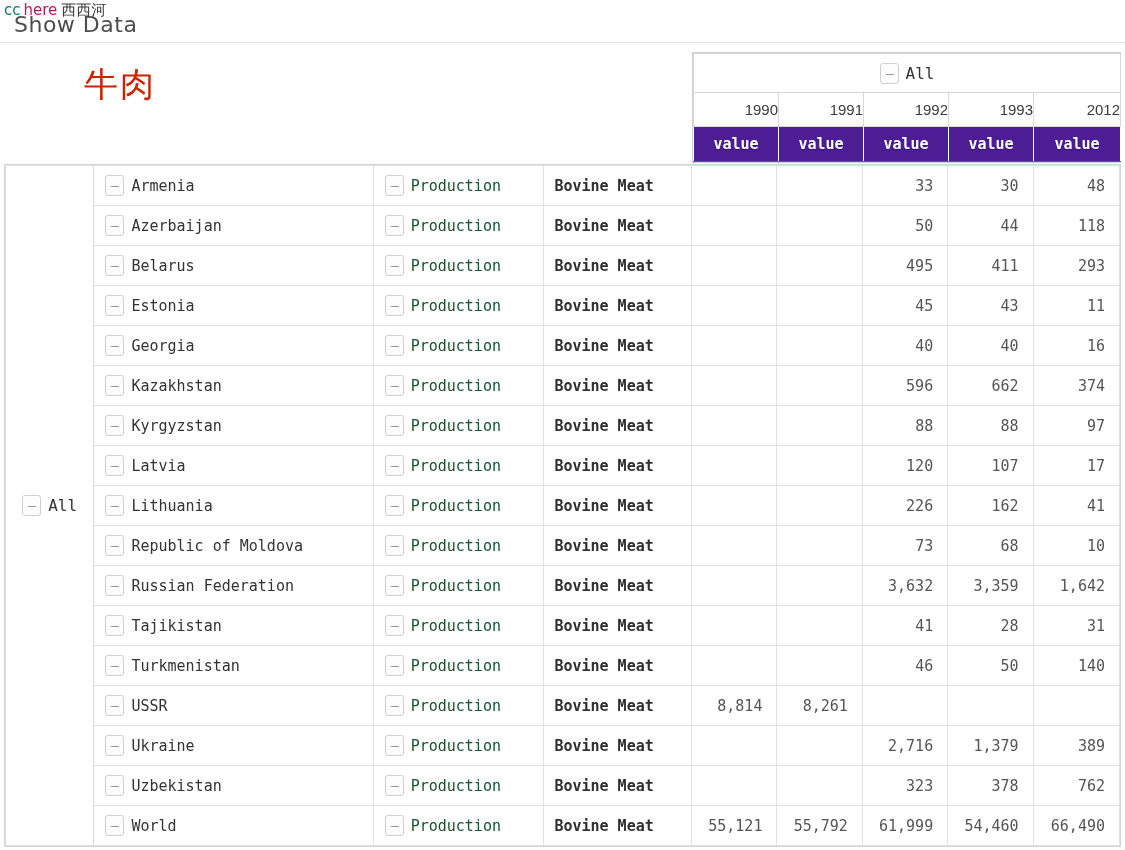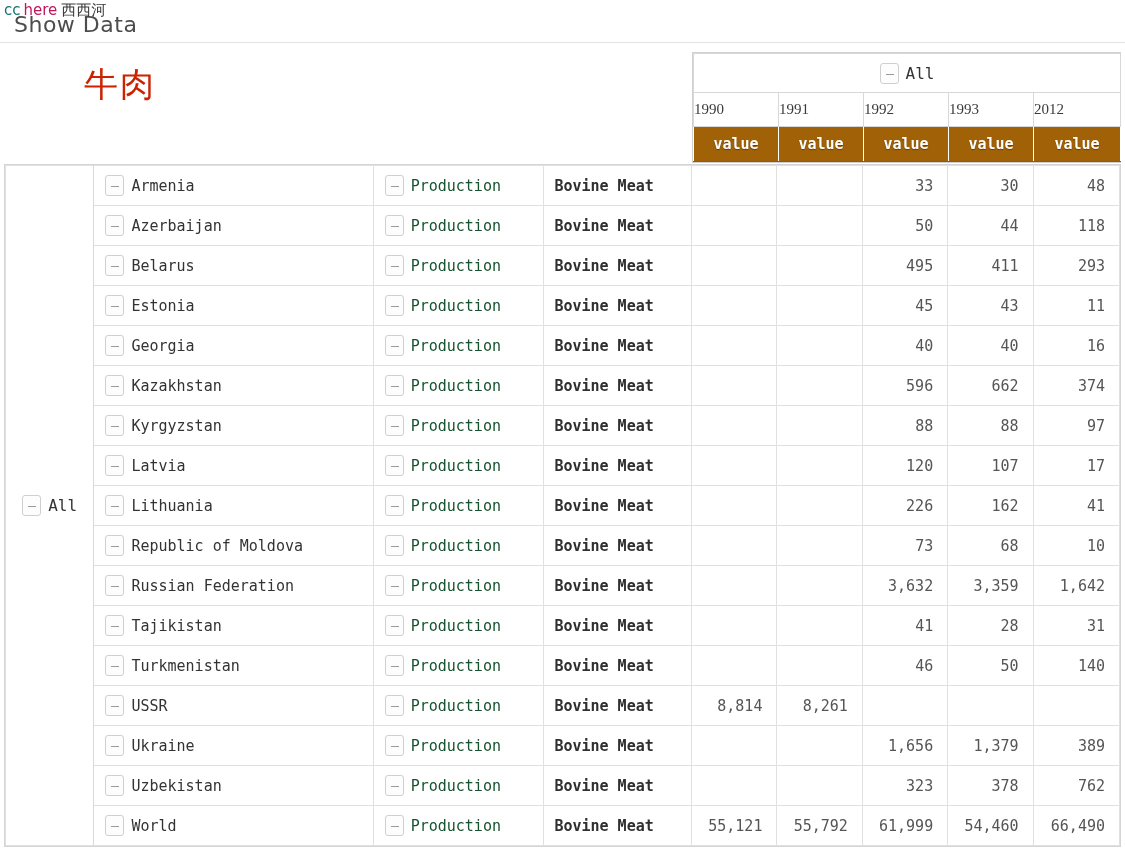--- a/index.html
+++ b/index.html
@@ -89,37 +89,37 @@
     text-align: center;
     vertical-align: middle;
     font-family: "DejaVu Sans Mono", monospace;
     font-size: 16px;
     color: #333;
     background: #fff;
     font-weight: normal;
   }
   .hdr-year {
     height: 33px;
-    text-align: left;
-    vertical-align: middle;
-    font-family: Liberation Serif, serif;
+    text-align: right;
+    vertical-align: middle;
+    font-family: Liberation Sans, sans-serif;
     font-size: 15px;
     color: #3b3b3b;
     background: #fff;
     font-weight: normal;
   }
   .hdr-value {
     height: 34px;
     text-align: center;
     vertical-align: middle;
     font-family: "DejaVu Sans Mono", monospace;
     font-size: 15px;
     font-weight: bold;
     color: #ffffff;
-    background: #a16207;
+    background: #4c1d95;
     text-shadow: 0 1px 1px rgba(0,0,0,0.35);
     border-color: #2f6fa8 !important;
     border-left: 1px solid #ffffff !important;
     border-right: 1px solid #ffffff !important;
   }
 
   
   .xbox {
     display: inline-block;
     width: 19px;
@@ -411,21 +411,21 @@
           <td class="c-num"></td>
           <td class="c-num"></td>
           <td class="c-num last"></td>
         </tr>
         <tr>
           <td class="c-country"><span class="xbox"></span><span class="lblv">Ukraine</span></td>
           <td class="c-element"><span class="xbox"></span><span class="lblv">Production</span></td>
           <td class="c-item">Bovine Meat</td>
           <td class="c-num"></td>
           <td class="c-num"></td>
-          <td class="c-num">1,656</td>
+          <td class="c-num">2,716</td>
           <td class="c-num">1,379</td>
           <td class="c-num last">389</td>
         </tr>
         <tr>
           <td class="c-country"><span class="xbox"></span><span class="lblv">Uzbekistan</span></td>
           <td class="c-element"><span class="xbox"></span><span class="lblv">Production</span></td>
           <td class="c-item">Bovine Meat</td>
           <td class="c-num"></td>
           <td class="c-num"></td>
           <td class="c-num">323</td>

